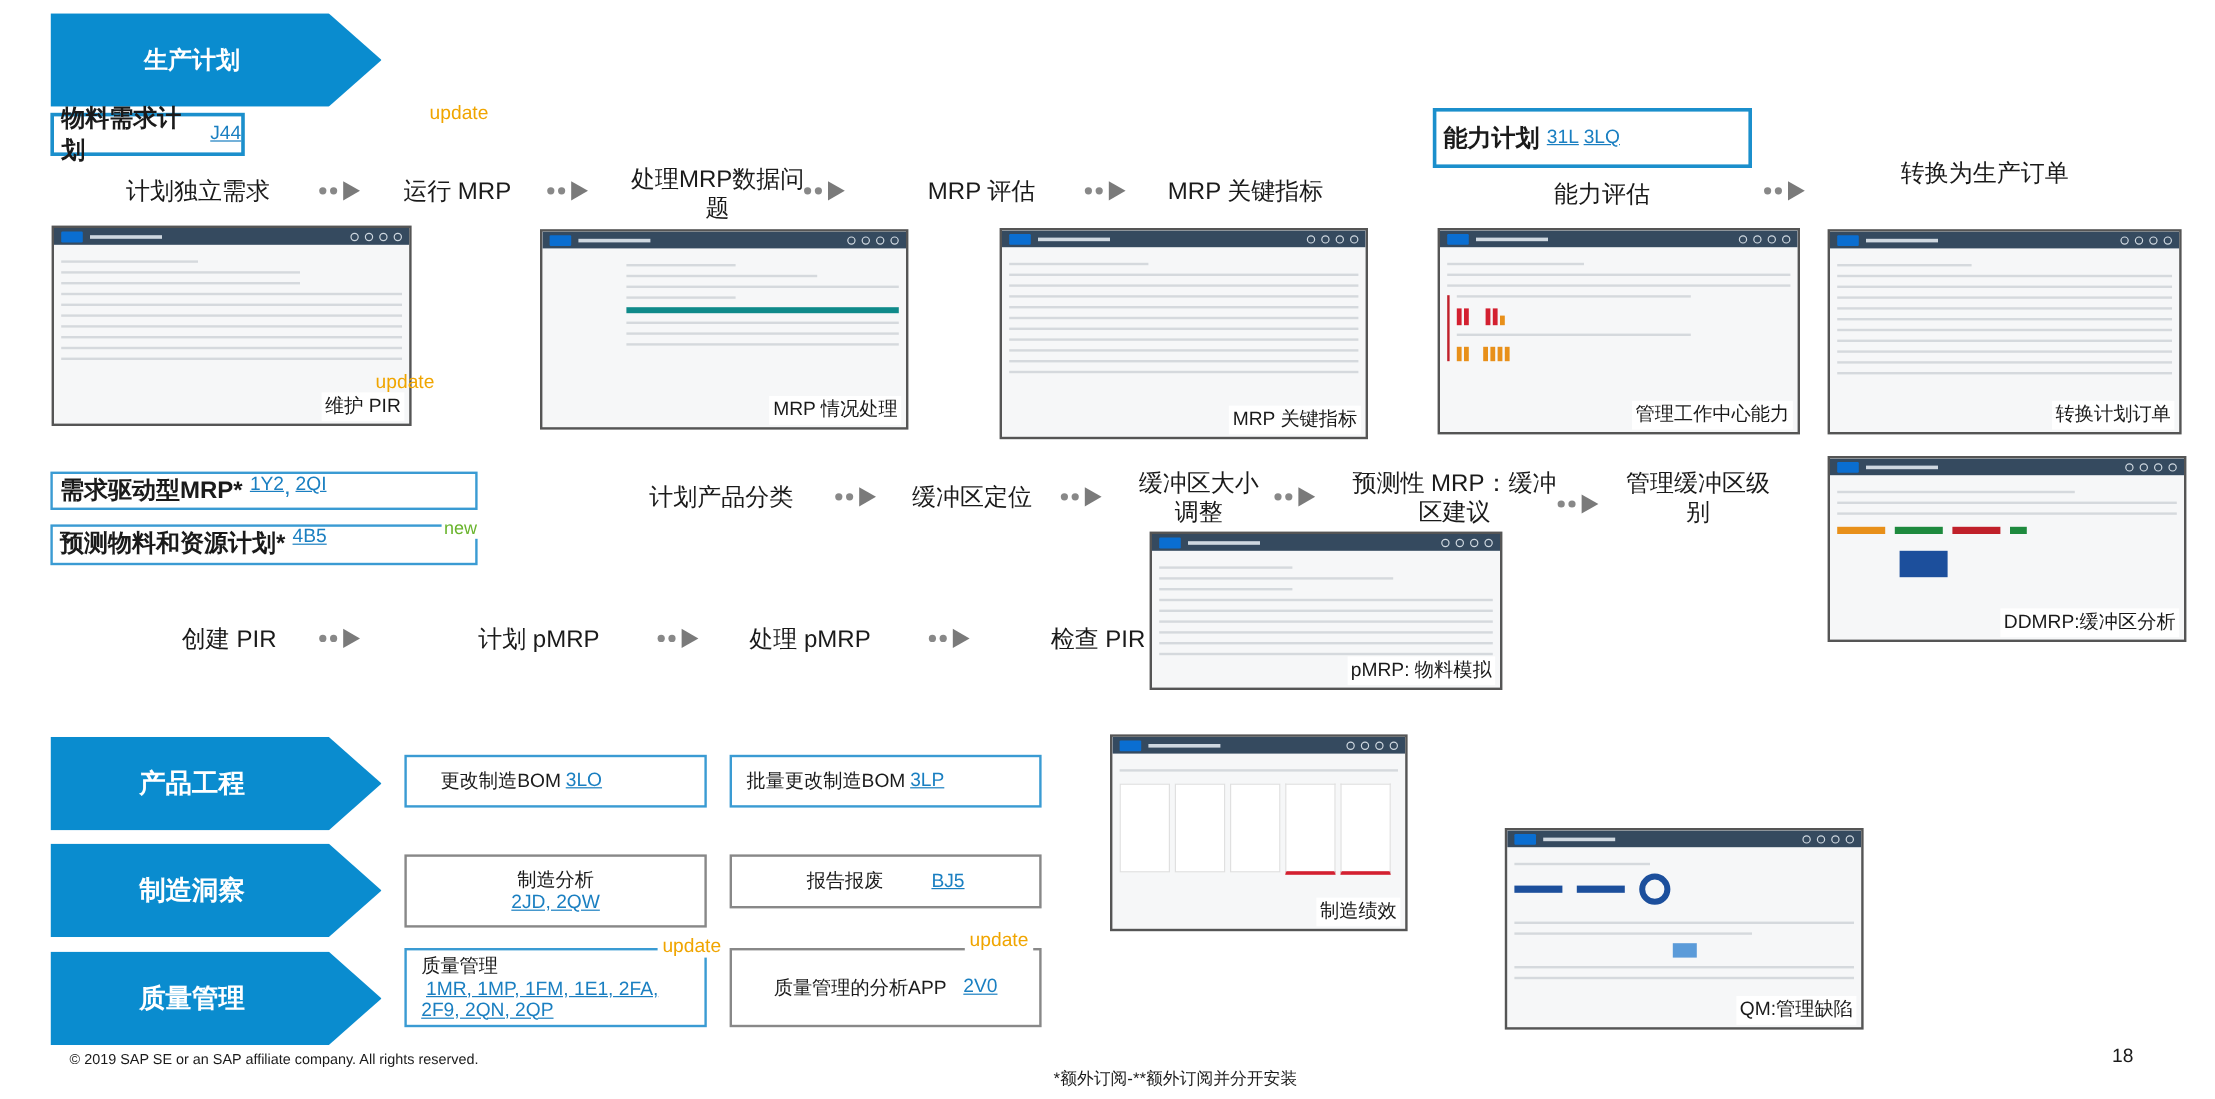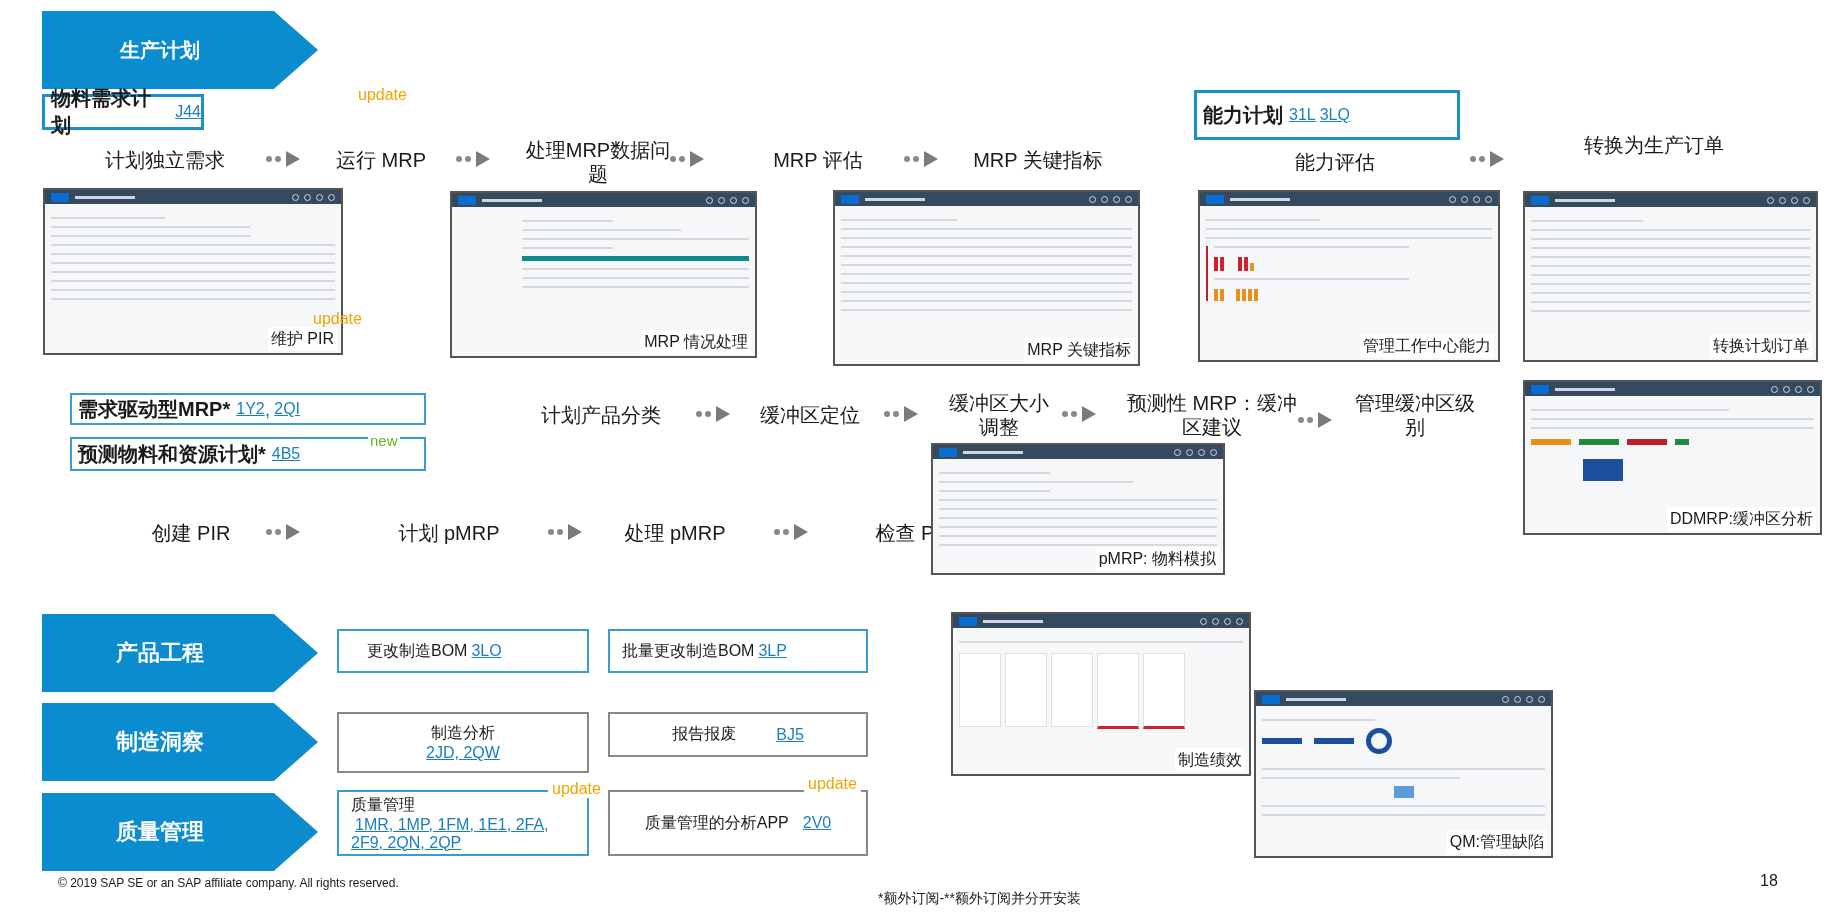--- a/index.html
+++ b/index.html
@@ -9,21 +9,21 @@
   
   .chevron { position: absolute; background: #0a8ccf; color: #fff; font-weight: bold;
              display: flex; align-items: center; justify-content: center;
              clip-path: polygon(0 0, 84% 0, 100% 50%, 84% 100%, 0 100%); }
   .chevron span { padding-right: 40px; }
 
   
   .tagbox { position: absolute; border: 3px solid #1b8fcc; background: #fff; box-sizing: border-box;
             display: flex; align-items: center; padding-left: 6px; font-weight: bold; font-size: 20px; }
   .thinbox { position: absolute; border: 2px solid #3a9bd3; background: #fff; box-sizing: border-box;
-             display: flex; align-items: center; padding-left: 6px; font-weight: bold; font-size: 20px; margin-left: 28px; }
+             display: flex; padding-left: 6px; font-weight: bold; font-size: 20px; }
   .link { color: #1a7fc1; text-decoration: underline; font-weight: normal; font-size: 16px; margin-left: 6px; }
 
   .step { position: absolute; font-size: 20px; text-align: center; line-height: 24px; color: #1a1a1a; }
   .arrow { position: absolute; display: flex; align-items: center; gap: 3px; }
   .arrow .dot { width: 6px; height: 6px; border-radius: 50%; background: #888; }
   .arrow .head { width: 0; height: 0; border-top: 8px solid transparent; border-bottom: 8px solid transparent;
                  border-left: 14px solid #7a7a7a; margin-left: 2px; }
 
   .note-update { position: absolute; color: #f0a500; font-size: 16px; }
   .note-new { position: absolute; color: #6ab42d; font-size: 15px; }
@@ -331,21 +331,21 @@
     <div class="head"></div>
   </div>
 <div class="step" style="left:620px;top:521px;width:110px;">处理 pMRP</div>
 <div class="arrow" style="left:774px;top:524px;">
     <div class="dot"></div>
     <div class="dot"></div>
     <div class="head"></div>
   </div>
 <div class="step" style="left:870px;top:521px;width:90px;">检查 PIR</div>
 
-<div class="shot" style="left:931px;top:443px;width:294px;height:132px;">
+<div class="shot" style="left:958px;top:443px;width:294px;height:132px;">
   <div class="bar">
       <div class="logo"></div>
       <div class="ttl"></div>
       <div class="icons">
         <i></i>
         <i></i>
         <i></i>
         <i></i>
       </div>
     </div>
@@ -384,21 +384,21 @@
   <a class="lk" style="padding-left:4px;">1MR, 1MP, 1FM, 1E1, 2FA,</a>
   <a class="lk">2F9, 2QN, 2QP</a>
 </div>
 <div class="note-update" style="left:548px;top:780px;background:#fff;padding:0 4px;">update</div>
 <div class="outbox" style="left:608px;top:790px;width:260px;height:66px;flex-direction:row;border-top-color:#888;">
   <span>质量管理的分析APP</span>
   <a class="lk" style="margin-left:14px;">2V0</a>
 </div>
 <div class="note-update" style="left:804px;top:775px;background:#fff;padding:0 4px;">update</div>
 
-<div class="shot" style="left:951px;top:612px;width:300px;height:164px;">
+<div class="shot" style="left:925px;top:612px;width:248px;height:164px;">
   <div class="bar">
       <div class="logo"></div>
       <div class="ttl"></div>
       <div class="icons">
         <i></i>
         <i></i>
         <i></i>
         <i></i>
       </div>
     </div>

